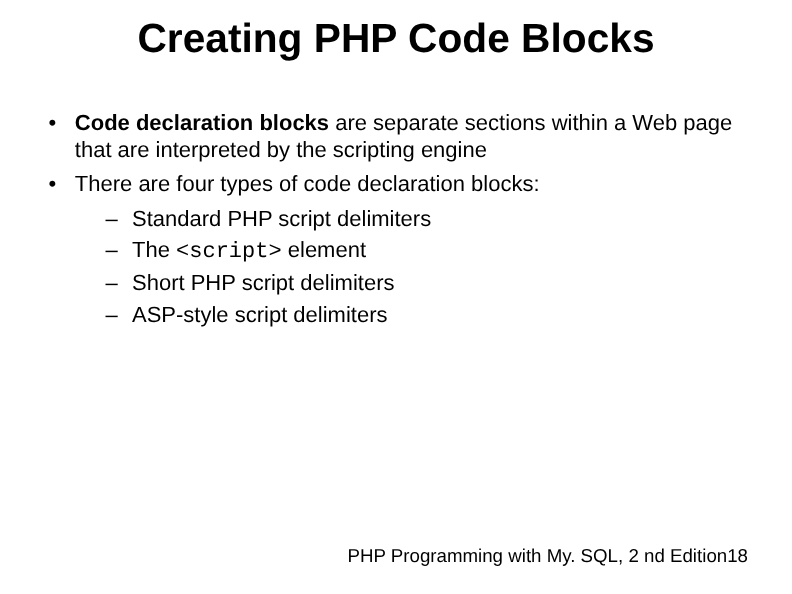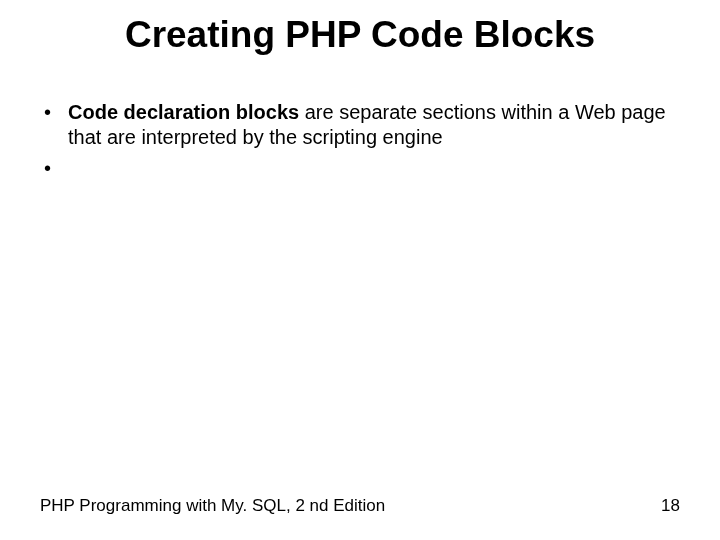--- a/index.html
+++ b/index.html
@@ -8,34 +8,41 @@
   .title { font-size: 37px; text-align: center; margin-top: 10px; margin-bottom: 44px; }
   .content { font-size: 20px; line-height: 1.25; }
   ul.level1 { list-style: none; padding-left: 0; }
   ul.level1 > li { position: relative; padding-left: 28px; margin-bottom: 6px; }
   ul.level1 > li::before { content: "•"; position: absolute; left: 4px; top: 0; }
   ul.level2 { list-style: none; padding-left: 28px; margin-top: 6px; }
   ul.level2 > li { position: relative; padding-left: 24px; margin-bottom: 4px; }
   ul.level2 > li::before { content: "–"; position: absolute; left: 0; top: 0; }
   .bold { font-weight: bold; }
   .mono { font-family: "Courier New", Courier, monospace; }
-  .footer { position: absolute; bottom: 24px; left: 40px; right: 40px; display: flex; justify-content: space-between; font-size: 17px; }
+  .footer { position: absolute; bottom: 24px; left: 40px; right: 40px; display: flex; justify-content: flex-end; font-size: 17px; }
 </style>
 </head>
 <body>
 
 <div class="slide">
   <h1 class="title">Creating PHP Code Blocks</h1>
 
   <div class="content">
     <ul class="level1">
       <li>
         <span class="bold">Code declaration blocks</span><span> are separate sections within a Web page that are interpreted by the scripting engine</span>
       </li>
       <li>
+        <span>There are four types of code declaration blocks:</span>
+        <ul class="level2">
+          <li><span>Standard PHP script delimiters</span></li>
+          <li><span>The </span><span class="mono">&lt;script&gt;</span><span> element</span></li>
+          <li><span>Short PHP script delimiters</span></li>
+          <li><span>ASP-style script delimiters</span></li>
+        </ul>
       </li>
     </ul>
   </div>
 
   <div class="footer">
     <span>PHP Programming with My. SQL, 2 nd Edition</span>
     <span>18</span>
   </div>
 </div>
 

